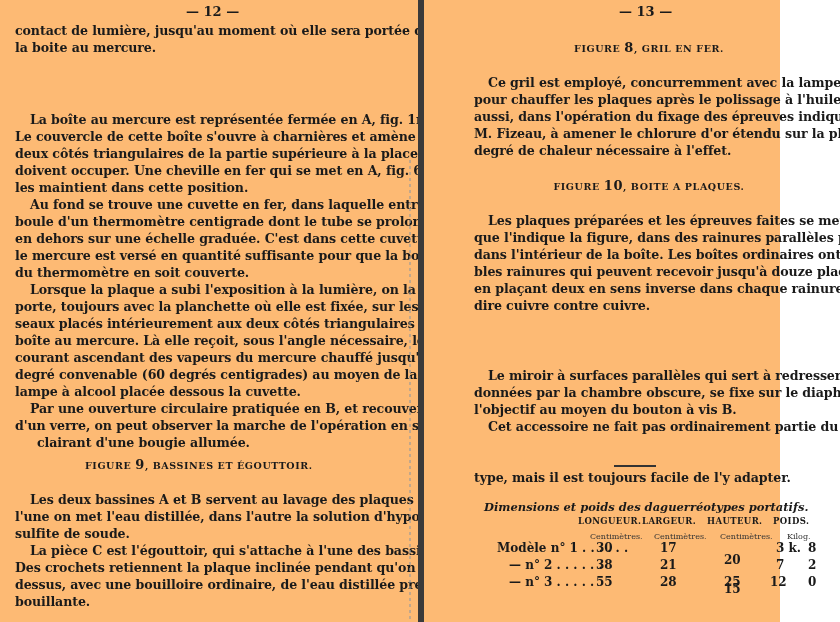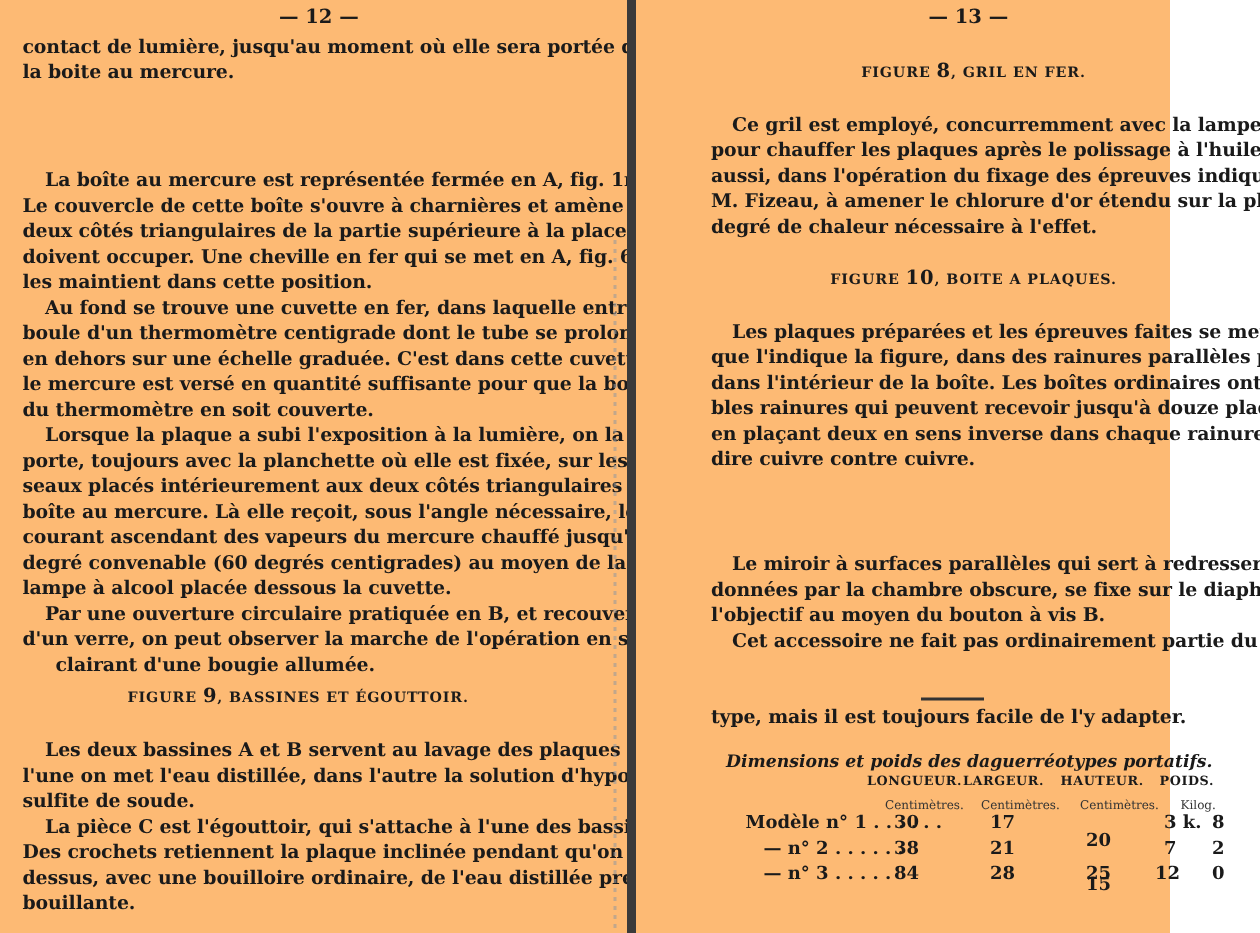--- a/index.html
+++ b/index.html
@@ -146,20 +146,20 @@
     <div>
       <div class="td" style="left:85px; top:558px;">—    n° 2 . . . . . .</div>
       <div class="td" style="left:172px; top:558px;">38</div>
       <div class="td" style="left:236px; top:558px;">21</div>
       <div class="td" style="left:300px; top:553px;">20</div>
       <div class="td" style="left:352px; top:558px;">7</div>
       <div class="td" style="left:384px; top:558px;">2</div>
     </div>
     <div>
       <div class="td" style="left:85px; top:575px;">—    n° 3 . . . . .</div>
-      <div class="td" style="left:172px; top:575px;">84</div>
+      <div class="td" style="left:172px; top:575px;">55</div>
       <div class="td" style="left:236px; top:575px;">28</div>
       <div class="td" style="left:300px; top:575px;">25</div>
       <div class="td" style="left:346px; top:575px;">12</div>
       <div class="td" style="left:384px; top:575px;">0</div>
     </div>
   </div>
 </div>
 
 </body></html>

